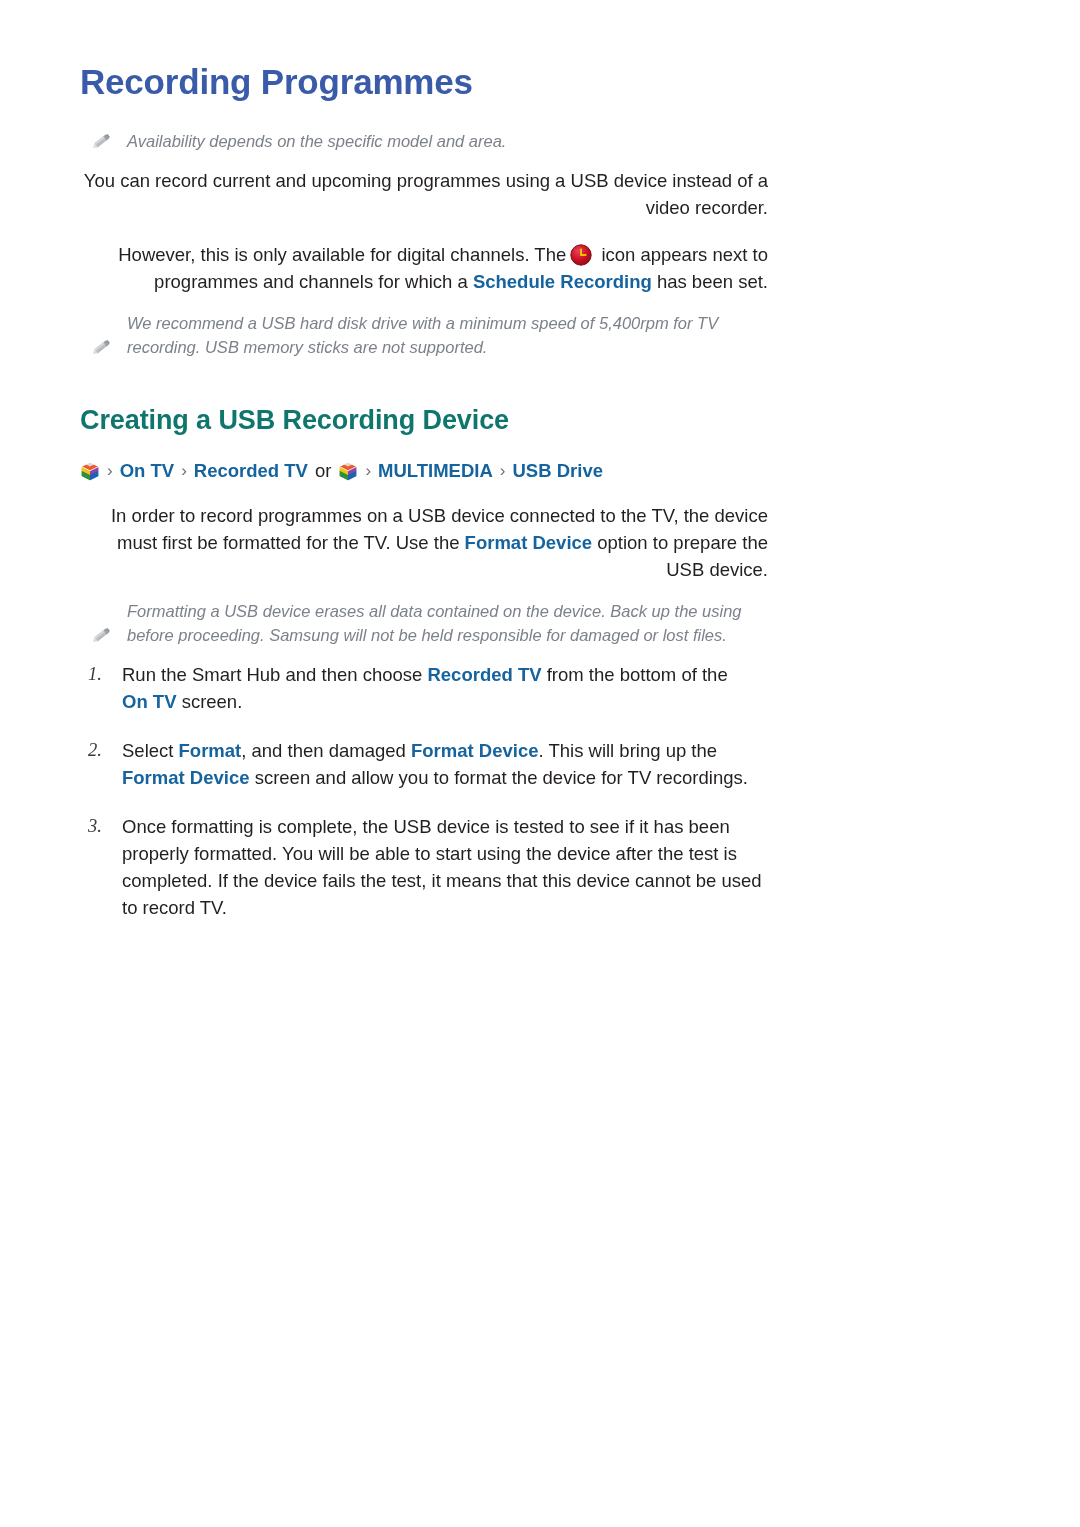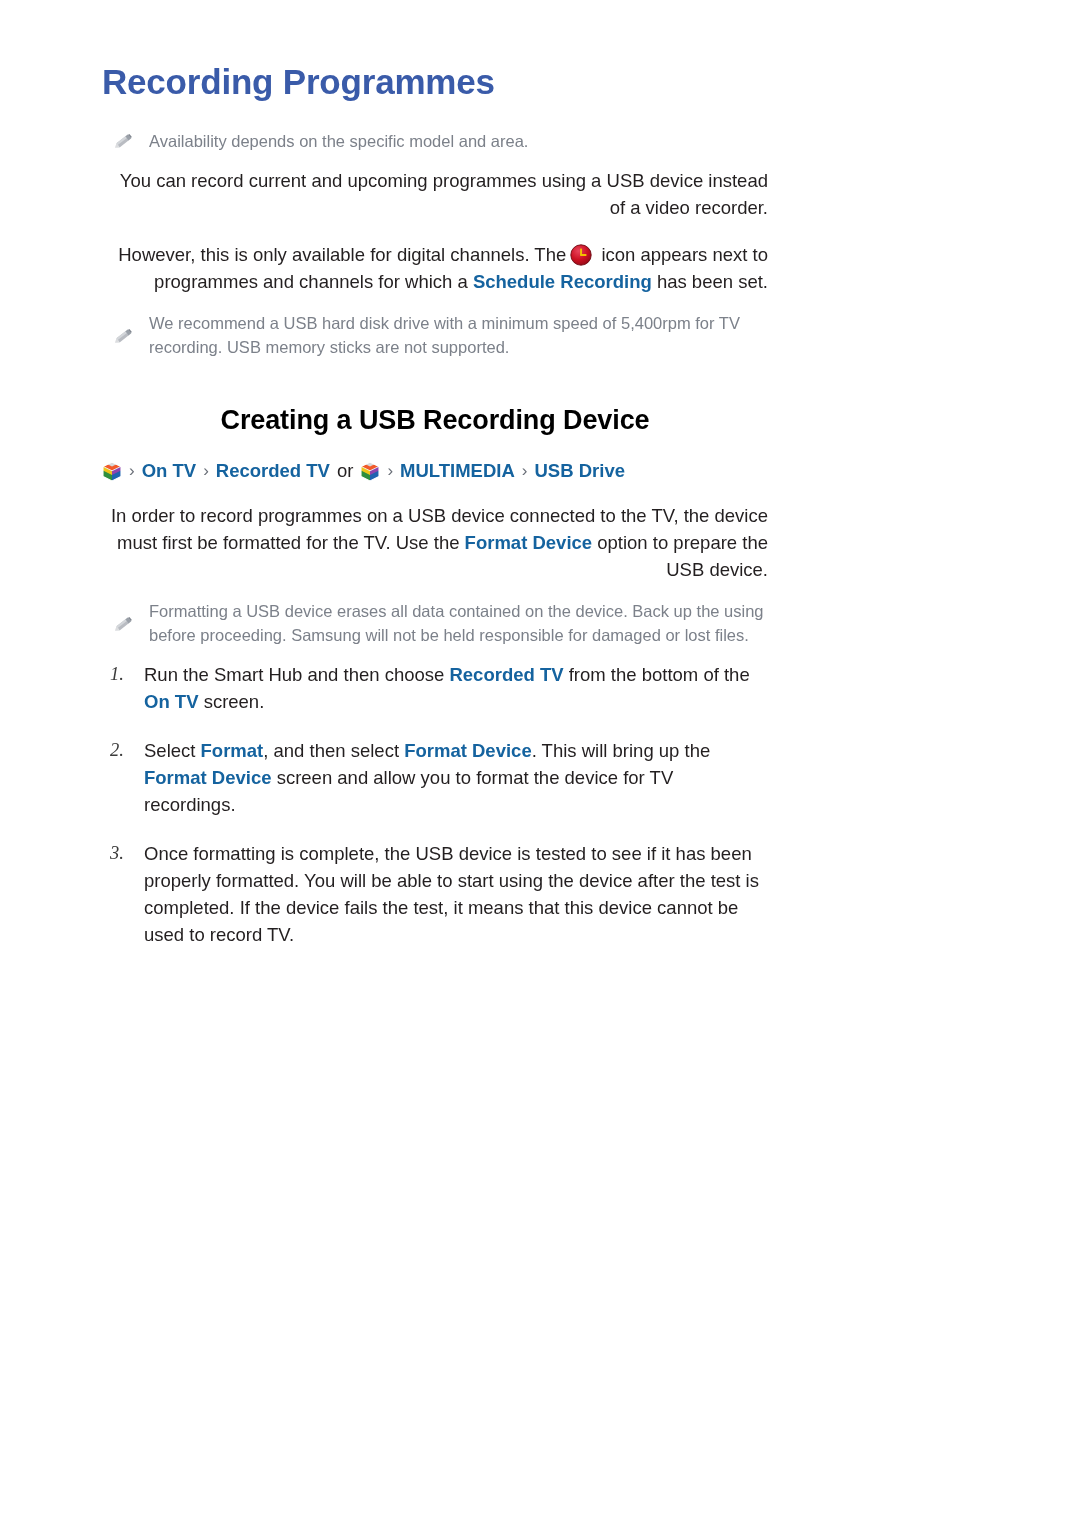--- a/index.html
+++ b/index.html
@@ -12,40 +12,39 @@
     height: 1527px;
     font-family: "Liberation Sans", sans-serif;
     color: #231f20;
     overflow: hidden;
   }
   .page {
     position: relative;
     width: 868px;
     height: 1527px;
     box-sizing: border-box;
-    padding: 62px 100px 0 102px;
+    padding: 62px 100px 0 80px;
   }
 
   
   h1.doc-title {
     font-size: 35px;
     font-weight: bold;
     color: #3a5ba9;
     letter-spacing: -0.2px;
     margin: 0 0 26px 0;
     line-height: 1.15;
   }
   h2.section-title {
     font-size: 27px;
     font-weight: bold;
-    color: #000000;
+    color: #0f766e;
     letter-spacing: -0.1px;
     margin: 46px 0 22px 0;
     line-height: 1.15;
-    text-align: center;
   }
 
   
   p.body-text {
     font-size: 18.5px;
     line-height: 27px;
     color: #231f20;
     margin: 0 0 20px 0;
     max-width: 905px;
     text-align: right;
@@ -55,23 +54,24 @@
   
   .lnk {
     color: #15639f;
     font-weight: bold;
     white-space: nowrap;
   }
 
   
   .note {
     display: flex;
-    align-items: center;
+    align-items: flex-end;
     margin: 0 0 14px 0;
     max-width: 925px;
+    font-style: italic;
   }
   .note-icon {
     flex: 0 0 auto;
     width: 24px;
     height: 22px;
     margin: 3px 14px 0 9px;
     position: relative;
   }
   .note-icon svg { display: block; }
   .note-text {
@@ -263,21 +263,21 @@
 
   <div class="steps">
 
     <div class="step">
       <span class="step-num">1.</span>
       <span class="step-text"><span>Run the Smart Hub and then choose</span> <span class="lnk">Recorded TV</span> <span>from the bottom of the</span> <span class="lnk">On TV</span> <span>screen.</span></span>
     </div>
 
     <div class="step">
       <span class="step-num">2.</span>
-      <span class="step-text"><span>Select</span> <span class="lnk">Format</span><span>, and then select</span> <span class="lnk">Format Device</span><span>. This will bring up the</span> <span class="lnk">Format Device</span> <span>screen and allow you to format the device for TV recordings.</span></span>
+      <span class="step-text"><span>Select</span> <span class="lnk">Format</span><span>, and then damaged</span> <span class="lnk">Format Device</span><span>. This will bring up the</span> <span class="lnk">Format Device</span> <span>screen and allow you to format the device for TV recordings.</span></span>
     </div>
 
     <div class="step">
       <span class="step-num">3.</span>
       <span class="step-text">Once formatting is complete, the USB device is tested to see if it has been properly formatted. You will be able to start using the device after the test is completed. If the device fails the test, it means that this device cannot be used to record TV.</span>
     </div>
 
   </div>
 
 </div>

